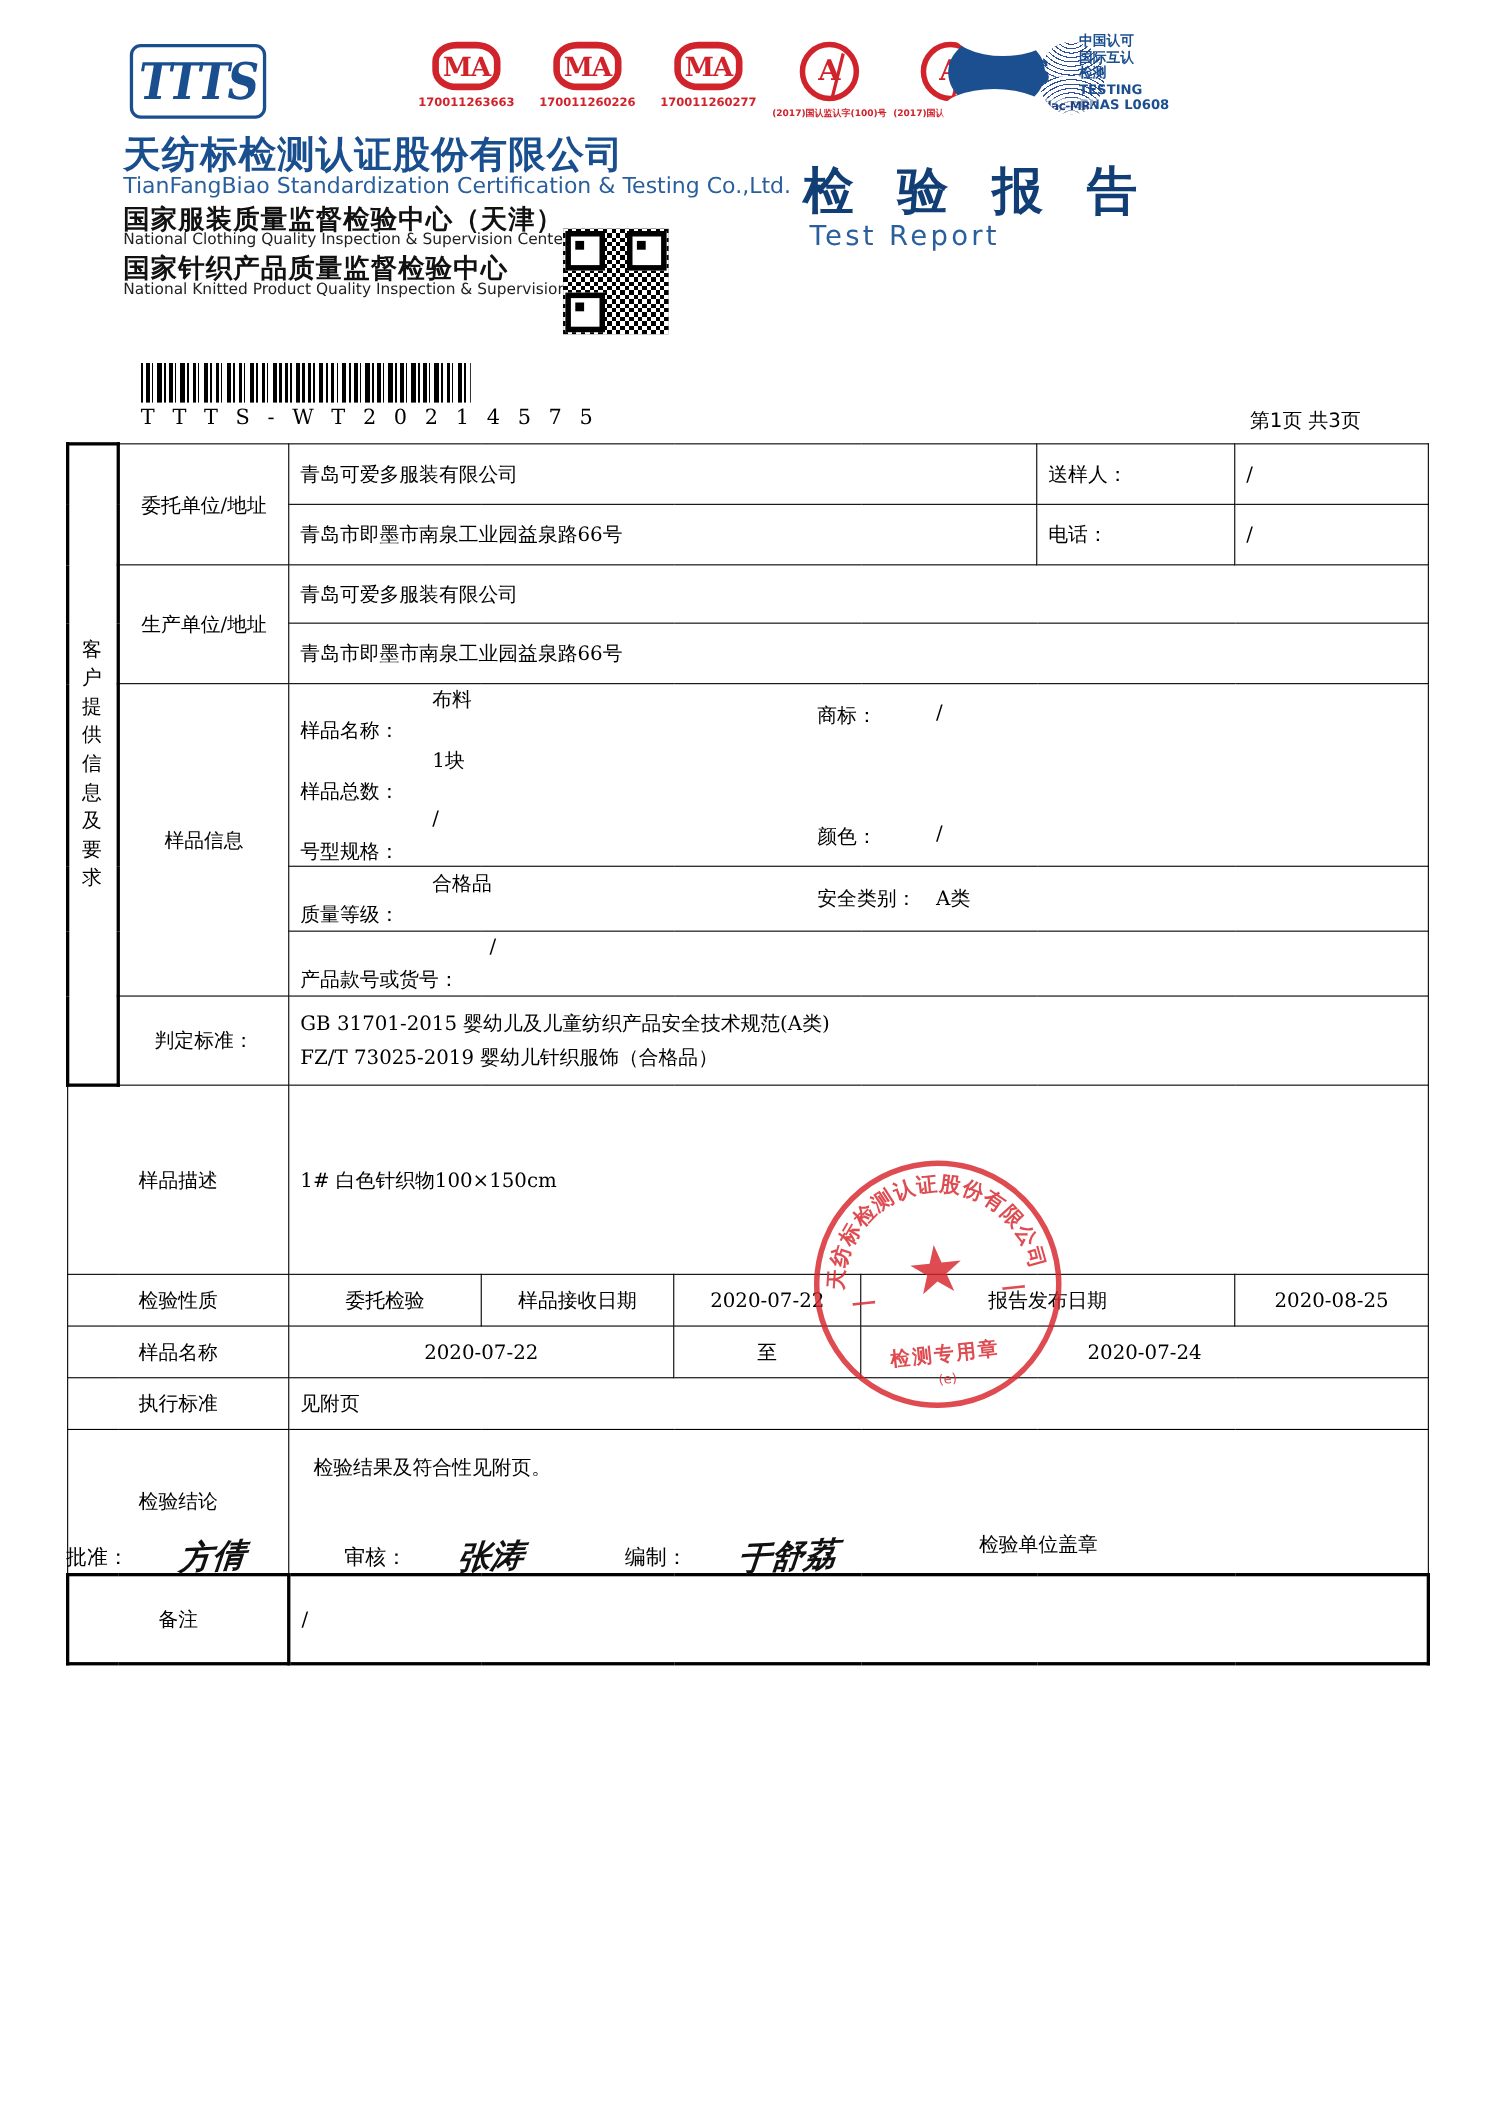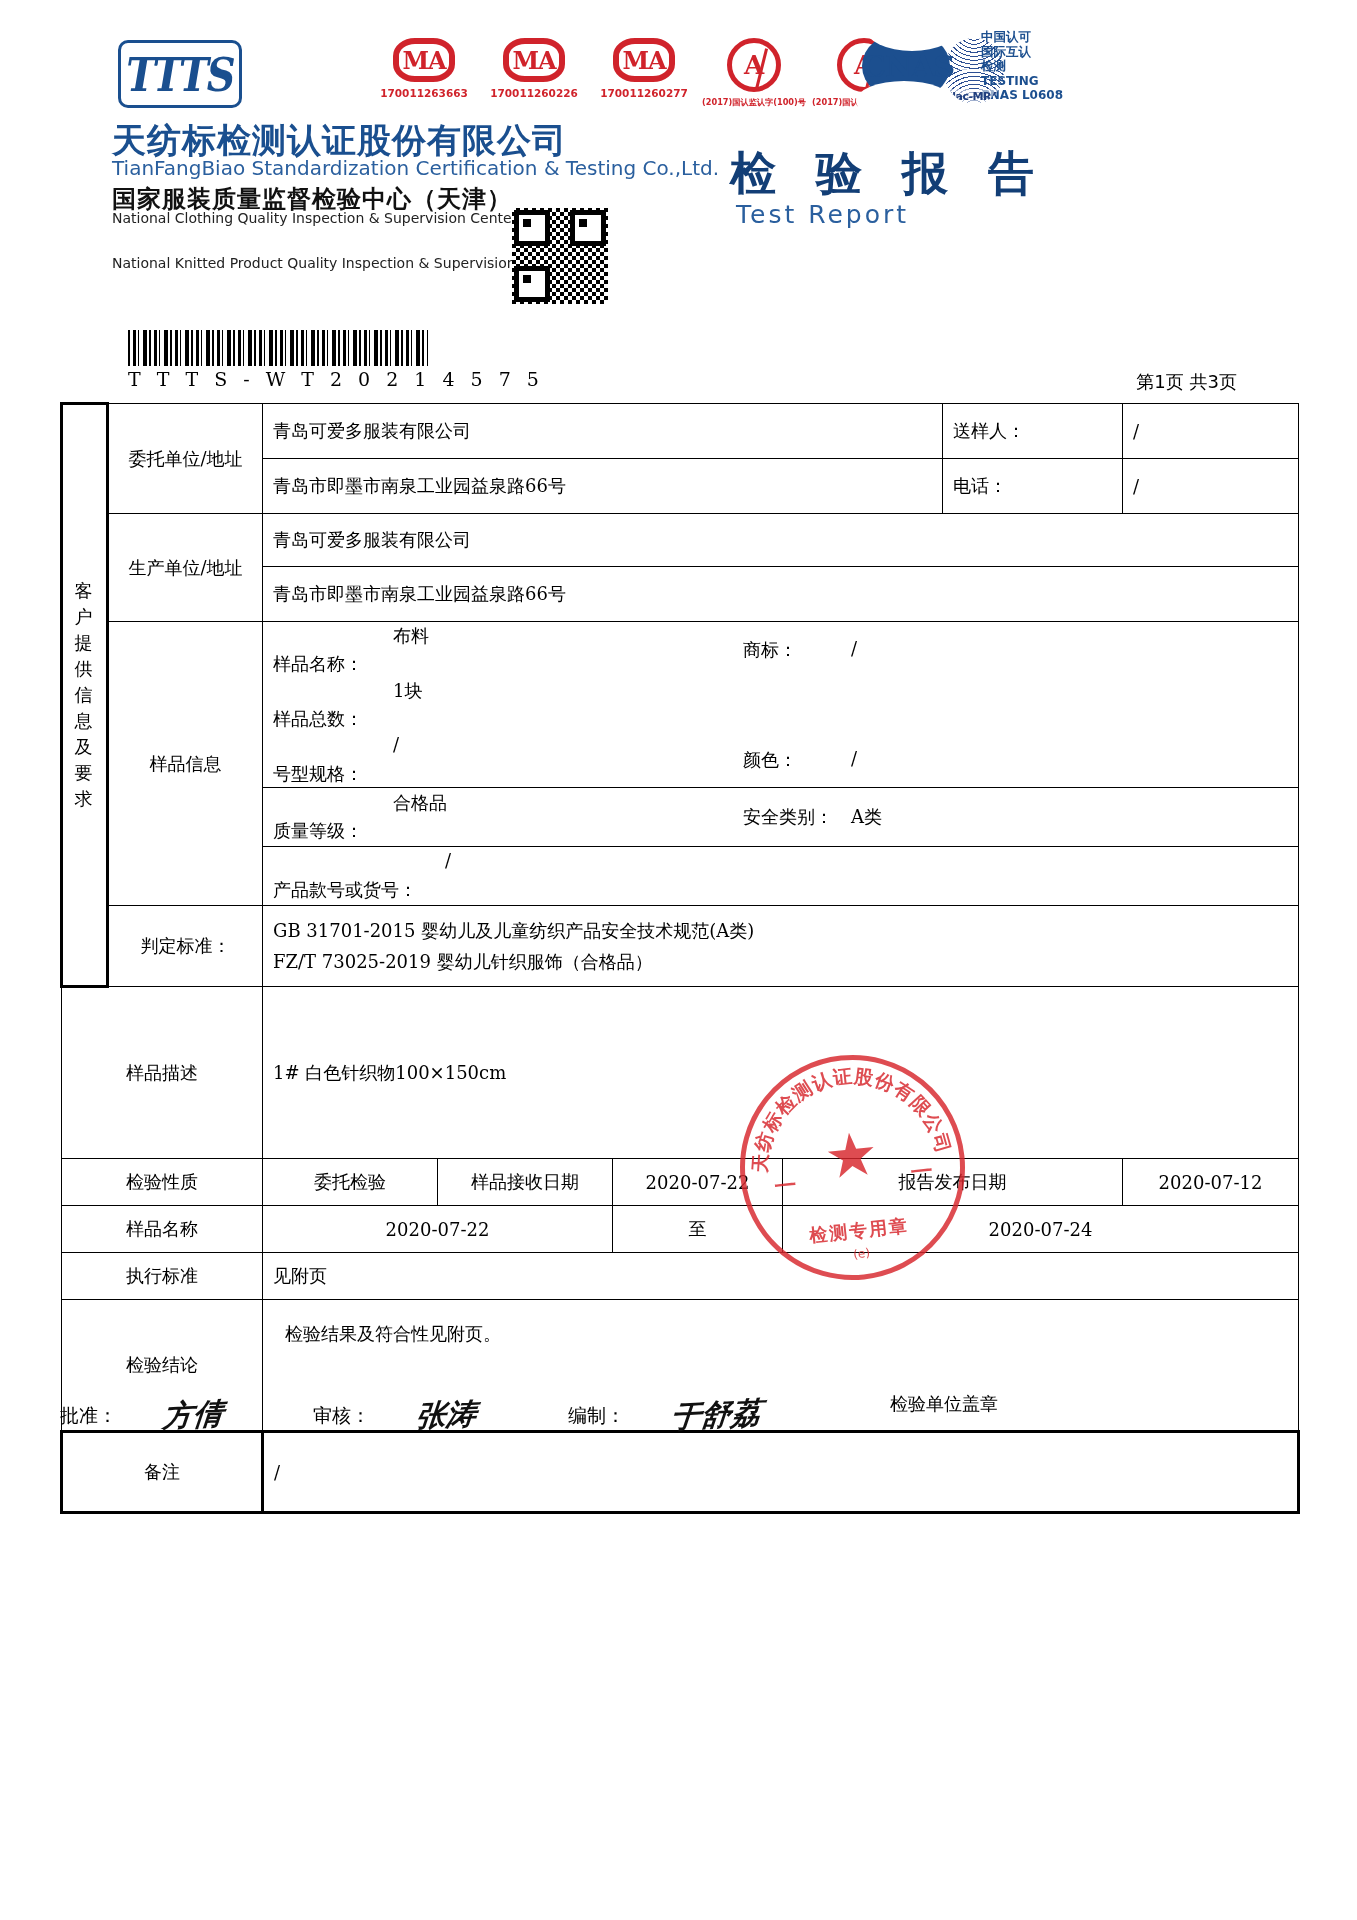--- a/index.html
+++ b/index.html
@@ -257,20 +257,21 @@
   <div class="header">
 
     <div class="ttts-logo">
       <div class="mark">TTTS</div>
     </div>
 
     <div class="cn-company">天纺标检测认证股份有限公司</div>
     <div class="en-company">TianFangBiao Standardization Certification &amp; Testing Co.,Ltd.</div>
     <div class="cn-center1">国家服装质量监督检验中心（天津）</div>
     <div class="en-center1">National Clothing Quality Inspection &amp; Supervision Center(Tianjin)</div>
+    <div class="cn-center2">国家针织产品质量监督检验中心</div>
     <div class="en-center2">National Knitted Product Quality Inspection &amp; Supervision Center</div>
 
     <div class="certs">
       <div class="cert">
         <div class="ma-badge">MA</div>
         <div class="cert-num">170011263663</div>
       </div>
       <div class="cert">
         <div class="ma-badge">MA</div>
         <div class="cert-num">170011260226</div>
@@ -450,21 +451,21 @@
         <span>1#  白色针织物100×150cm</span>
       </td>
     </tr>
 
     <tr>
       <td class="lab" colspan="2" style="height:46px;text-align:center">检验性质</td>
       <td style="text-align:center">委托检验</td>
       <td style="text-align:center">样品接收日期</td>
       <td style="text-align:center">2020-07-22</td>
       <td colspan="2" style="text-align:center">报告发布日期</td>
-      <td style="text-align:center">2020-07-12</td>
+      <td style="text-align:center">2020-08-25</td>
     </tr>
 
     <tr>
       <td class="lab" colspan="2" style="height:46px;text-align:center">样品名称</td>
       <td colspan="2" style="text-align:center">2020-07-22</td>
       <td style="text-align:center">至</td>
       <td colspan="3" style="text-align:center">2020-07-24</td>
     </tr>
 
     <tr>

